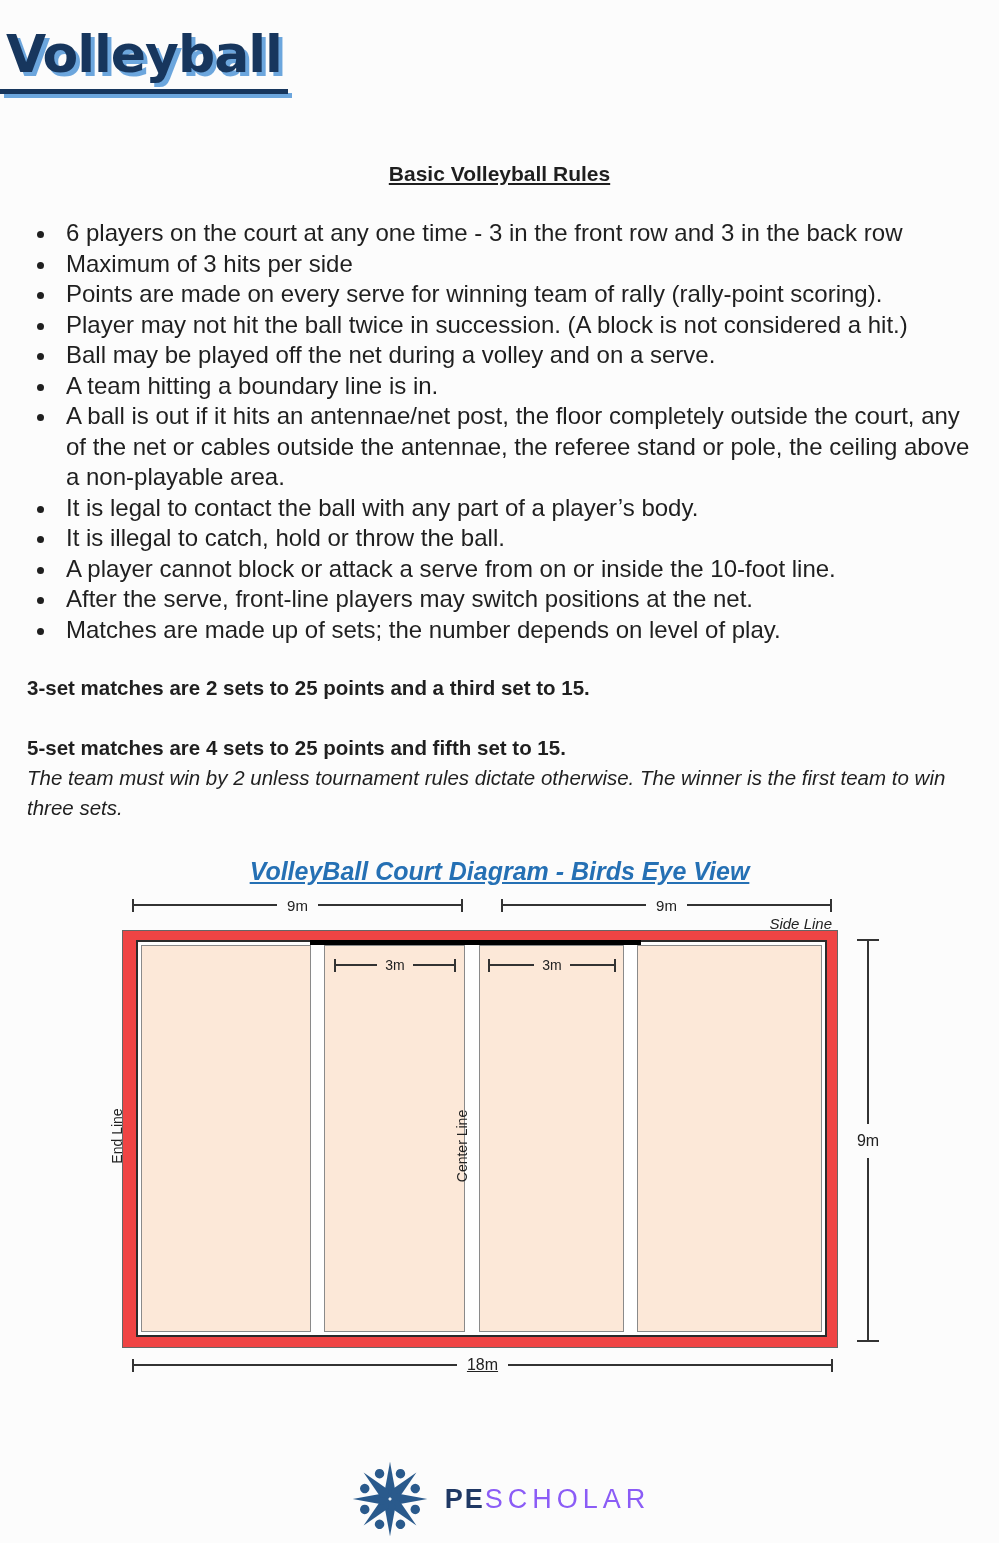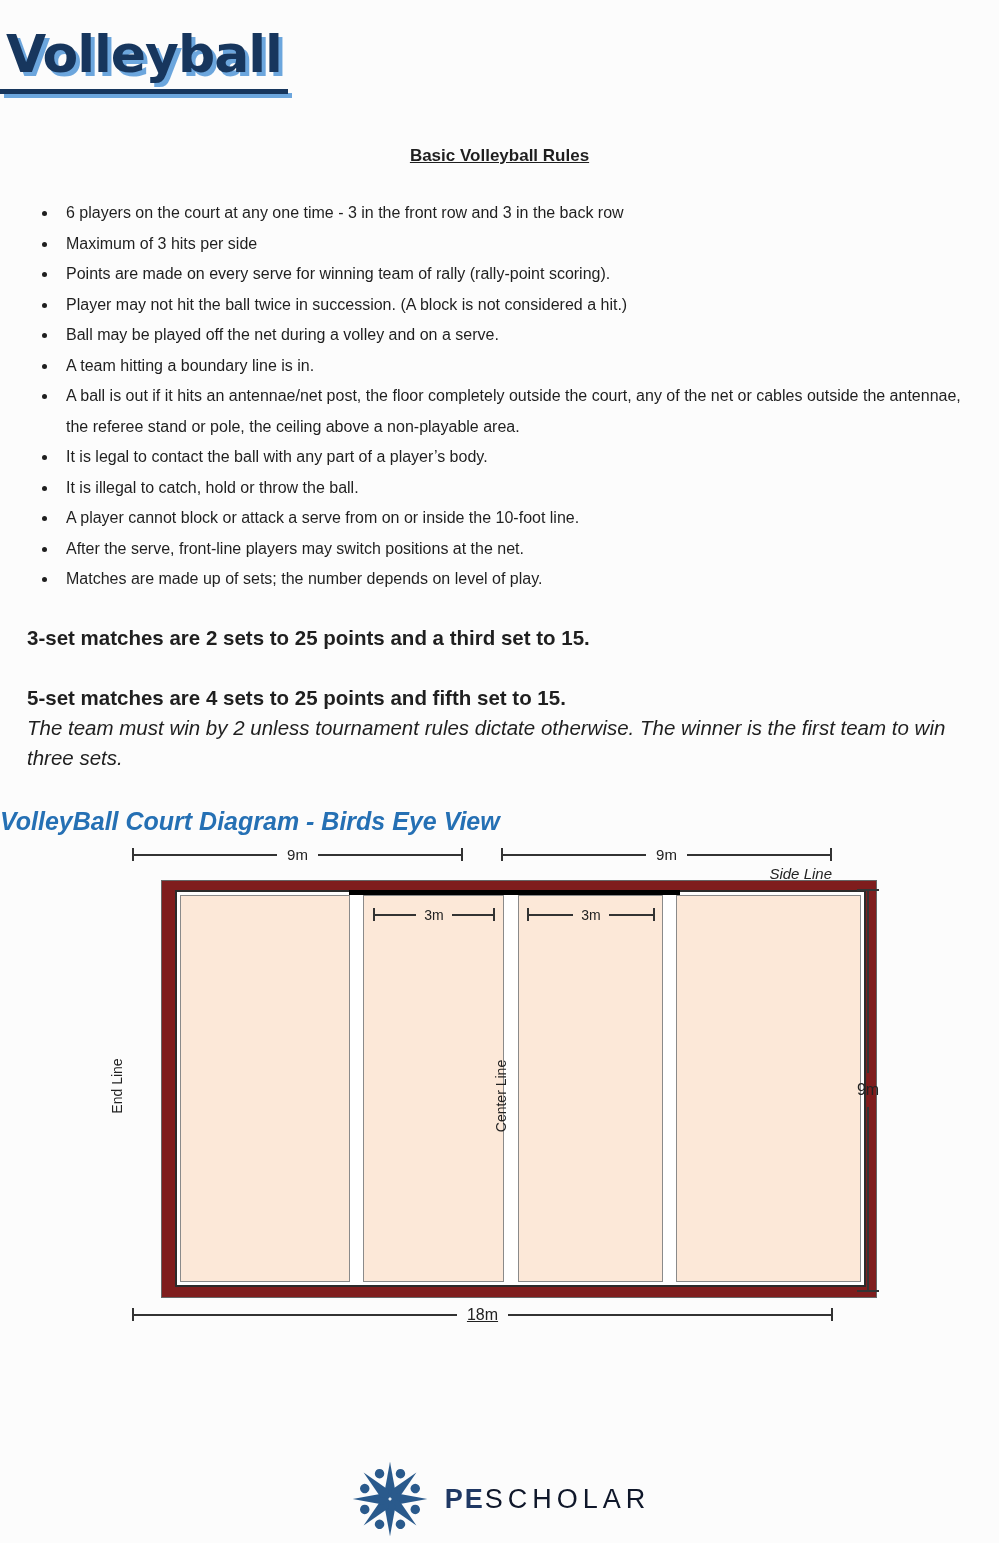--- a/index.html
+++ b/index.html
@@ -22,58 +22,60 @@
     letter-spacing:-1px;
     color:#17365D;
     border-bottom:5px solid #17365D;
     padding:0 6px 5px 6px;
     filter:drop-shadow(4px 4px 0 #6CA6DD);
   }
 
   
   .rules-heading {
     text-align:center;
-    font-size:17px; font-weight:bold;
+    font-size:21px; font-weight:bold;
     text-decoration:underline;
-    margin-top:52px;
+    margin-top:68px;
   }
 
   
   ul.rules {
     margin:32px 20px 0 58px;
-    font-size:16px;
+    font-size:24px;
     line-height:30.5px;
     max-width:945px;
   }
   ul.rules li { padding-left:8px; }
 
   
   .formats { margin:28px 27px 0 27px; font-size:20.5px; line-height:30px; }
   .formats p.b { font-weight:bold; }
   .formats p.i { font-style:italic; }
   .formats .grp2 { margin-top:30px; }
 
   
   .diagram-heading {
+    text-align:center;
     margin-top:34px;
     font-size:25px; font-weight:bold; font-style:italic;
     color:#2570B4;
+    text-decoration:underline;
   }
   .court-wrap { position:relative; width:965px; height:505px; margin-top:4px; font-size:15px; color:#222; }
 
   .hdim { display:flex; align-items:center; height:14px; }
   .hdim .cap { width:2px; height:13px; background:#333; flex:0 0 auto; }
   .hdim .seg { height:2px; background:#333; flex:1 1 auto; }
   .hdim .dlabel { padding:0 10px; white-space:nowrap; }
 
   .dim-top { position:absolute; left:132px; top:8px; width:700px; display:flex; gap:38px; }
   .dim-top .hdim { flex:1 1 0; }
   .side-line-label { position:absolute; left:132px; top:25px; width:700px; text-align:right; font-style:italic; font-size:15px; }
 
-  .outer-rect { position:absolute; left:122px; top:40px; width:716px; height:418px; border:1px solid #666; background:#7f1d1d;margin-left:39px; }
+  .outer-rect { position:absolute; left:122px; top:40px; width:716px; height:418px; border:1px solid #666; background:#ef4444; }
   .inner-court { position:absolute; left:13px; top:9px; right:10px; bottom:10px; border:2px solid #2b2b2b; background:#fff; }
   .zone { position:absolute; top:3px; bottom:3px; background:#FCE8D8; border:1px solid #8a8a8a; }
   .zone.z1 { left:3px;   width:170px; }
   .zone.z2 { left:186px; width:141px; }
   .zone.z3 { left:341px; width:145px; }
   .zone.z4 { left:499px; width:185px; }
   .net { position:absolute; left:172px; top:-2px; width:331px; height:5px; background:#000; }
 
   .dim-3m { position:absolute; top:16px; font-size:14px; }
   .dim-3m .dlabel { padding:0 8px; }
@@ -88,21 +90,21 @@
   .vdim .cap { height:2px; width:22px; background:#333; flex:0 0 auto; }
   .vdim .seg { width:2px; background:#333; flex:1 1 auto; }
   .vdim .dlabel { padding:8px 0; }
 
   .dim-bottom { position:absolute; left:132px; top:468px; width:701px; font-size:16px;text-decoration:underline; }
 
   
   .footer { position:absolute; left:0; top:1456px; width:999px; display:flex; justify-content:center; align-items:center; gap:14px; }
   .brand { font-size:27px; letter-spacing:1px; }
   .brand .pe { font-weight:bold; color:#1F3864; letter-spacing:2px;margin-top:32px; }
-  .brand .scholar { color:#0f172a; letter-spacing:5px; }
+  .brand .scholar { color:#8b5cf6; letter-spacing:5px; }
 </style>
 </head>
 <body>
 
 <div class="title-wrap">
   <span class="doc-title">Volleyball</span>
 </div>
 
 <div class="rules-heading">Basic Volleyball Rules</div>
 

